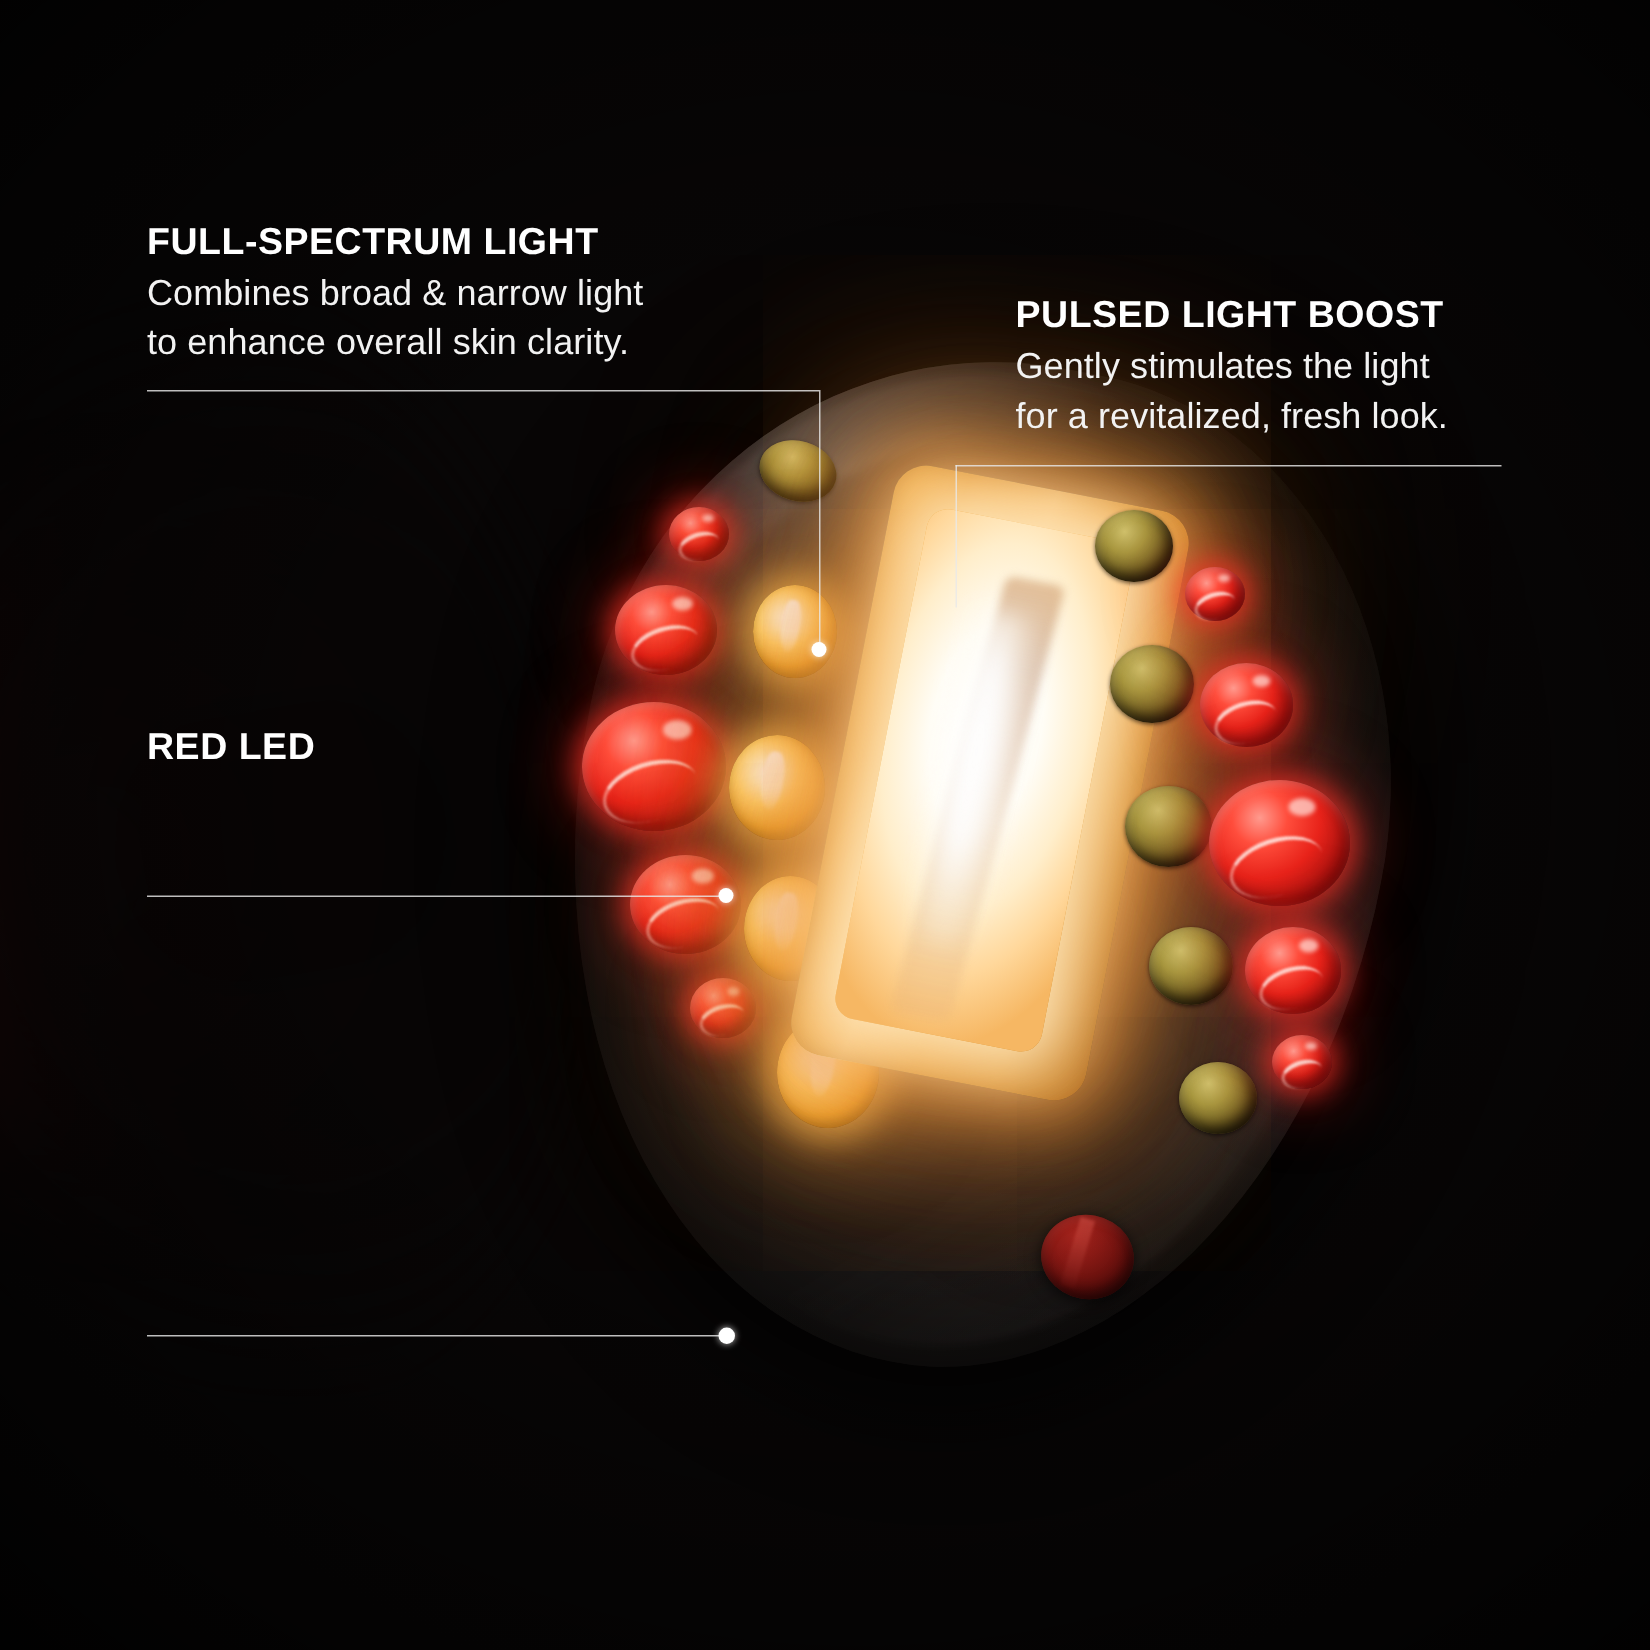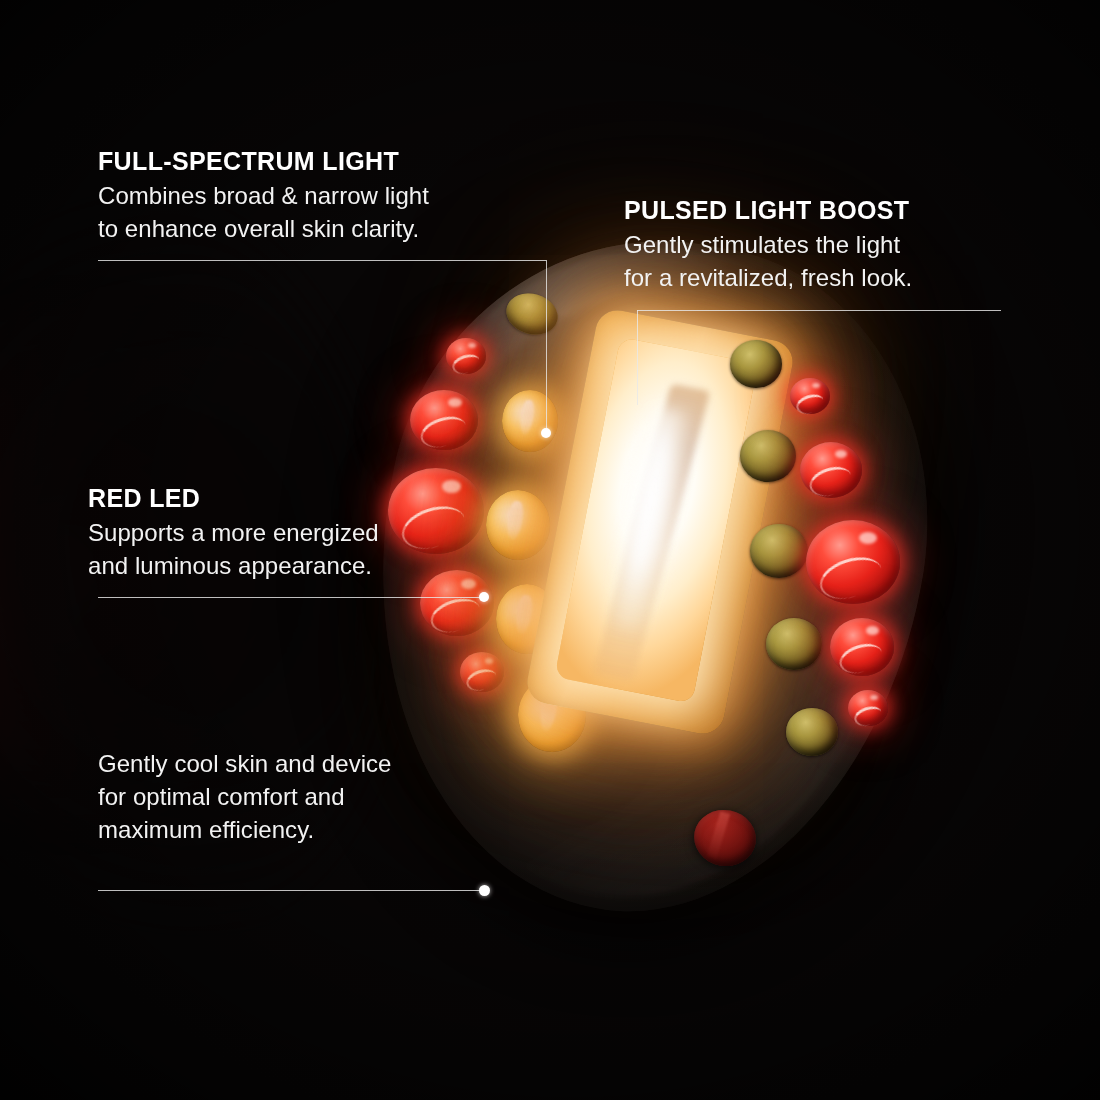--- a/index.html
+++ b/index.html
@@ -380,43 +380,38 @@
     <p class="c-title">FULL-SPECTRUM LIGHT</p>
     <p class="c-body">Combines broad &amp; narrow light
 to enhance overall skin clarity.</p>
   </div>
   <div class="leader" style="left:0; top:0; width:1100px; height:1100px;">
     <div class="lead-h" style="left:98px; top:260px; width:448px;"></div>
     <div class="lead-v" style="left:546px; top:260px; height:173px;"></div>
     <div class="lead-dot sm" style="left:541px; top:428px;"></div>
   </div>
 
-  <div class="callout" style="left:624px; top:197px; width:400px;">
+  <div class="callout" style="left:677px; top:197px; width:400px;">
     <p class="c-title">PULSED LIGHT BOOST</p>
     <p class="c-body">Gently stimulates the light
 for a revitalized, fresh look.</p>
   </div>
   <div class="leader" style="left:0; top:0; width:1100px; height:1100px;">
     <div class="lead-h" style="left:637px; top:310px; width:364px;"></div>
     <div class="lead-v" style="left:637px; top:310px; height:95px;"></div>
   </div>
 
-  <div class="callout" style="left:88px; top:485px; width:400px;">
+  <div class="callout" style="left:98px; top:485px; width:400px;">
     <p class="c-title">RED LED</p>
-    <p class="c-body">Supports a more energized
-and luminous appearance.</p>
   </div>
   <div class="leader" style="left:0; top:0; width:1100px; height:1100px;">
     <div class="lead-h" style="left:98px; top:597px; width:388px;"></div>
     <div class="lead-dot sm" style="left:479px; top:592px;"></div>
   </div>
 
   <div class="callout" style="left:98px; top:747px; width:400px;">
-    <p class="c-body">Gently cool skin and device
-for optimal comfort and
-maximum efficiency.</p>
   </div>
   <div class="leader" style="left:0; top:0; width:1100px; height:1100px;">
     <div class="lead-h" style="left:98px; top:890px; width:386px;"></div>
     <div class="lead-dot" style="left:479px; top:885px;"></div>
   </div>
 
 </div>
 
 </body></html>

